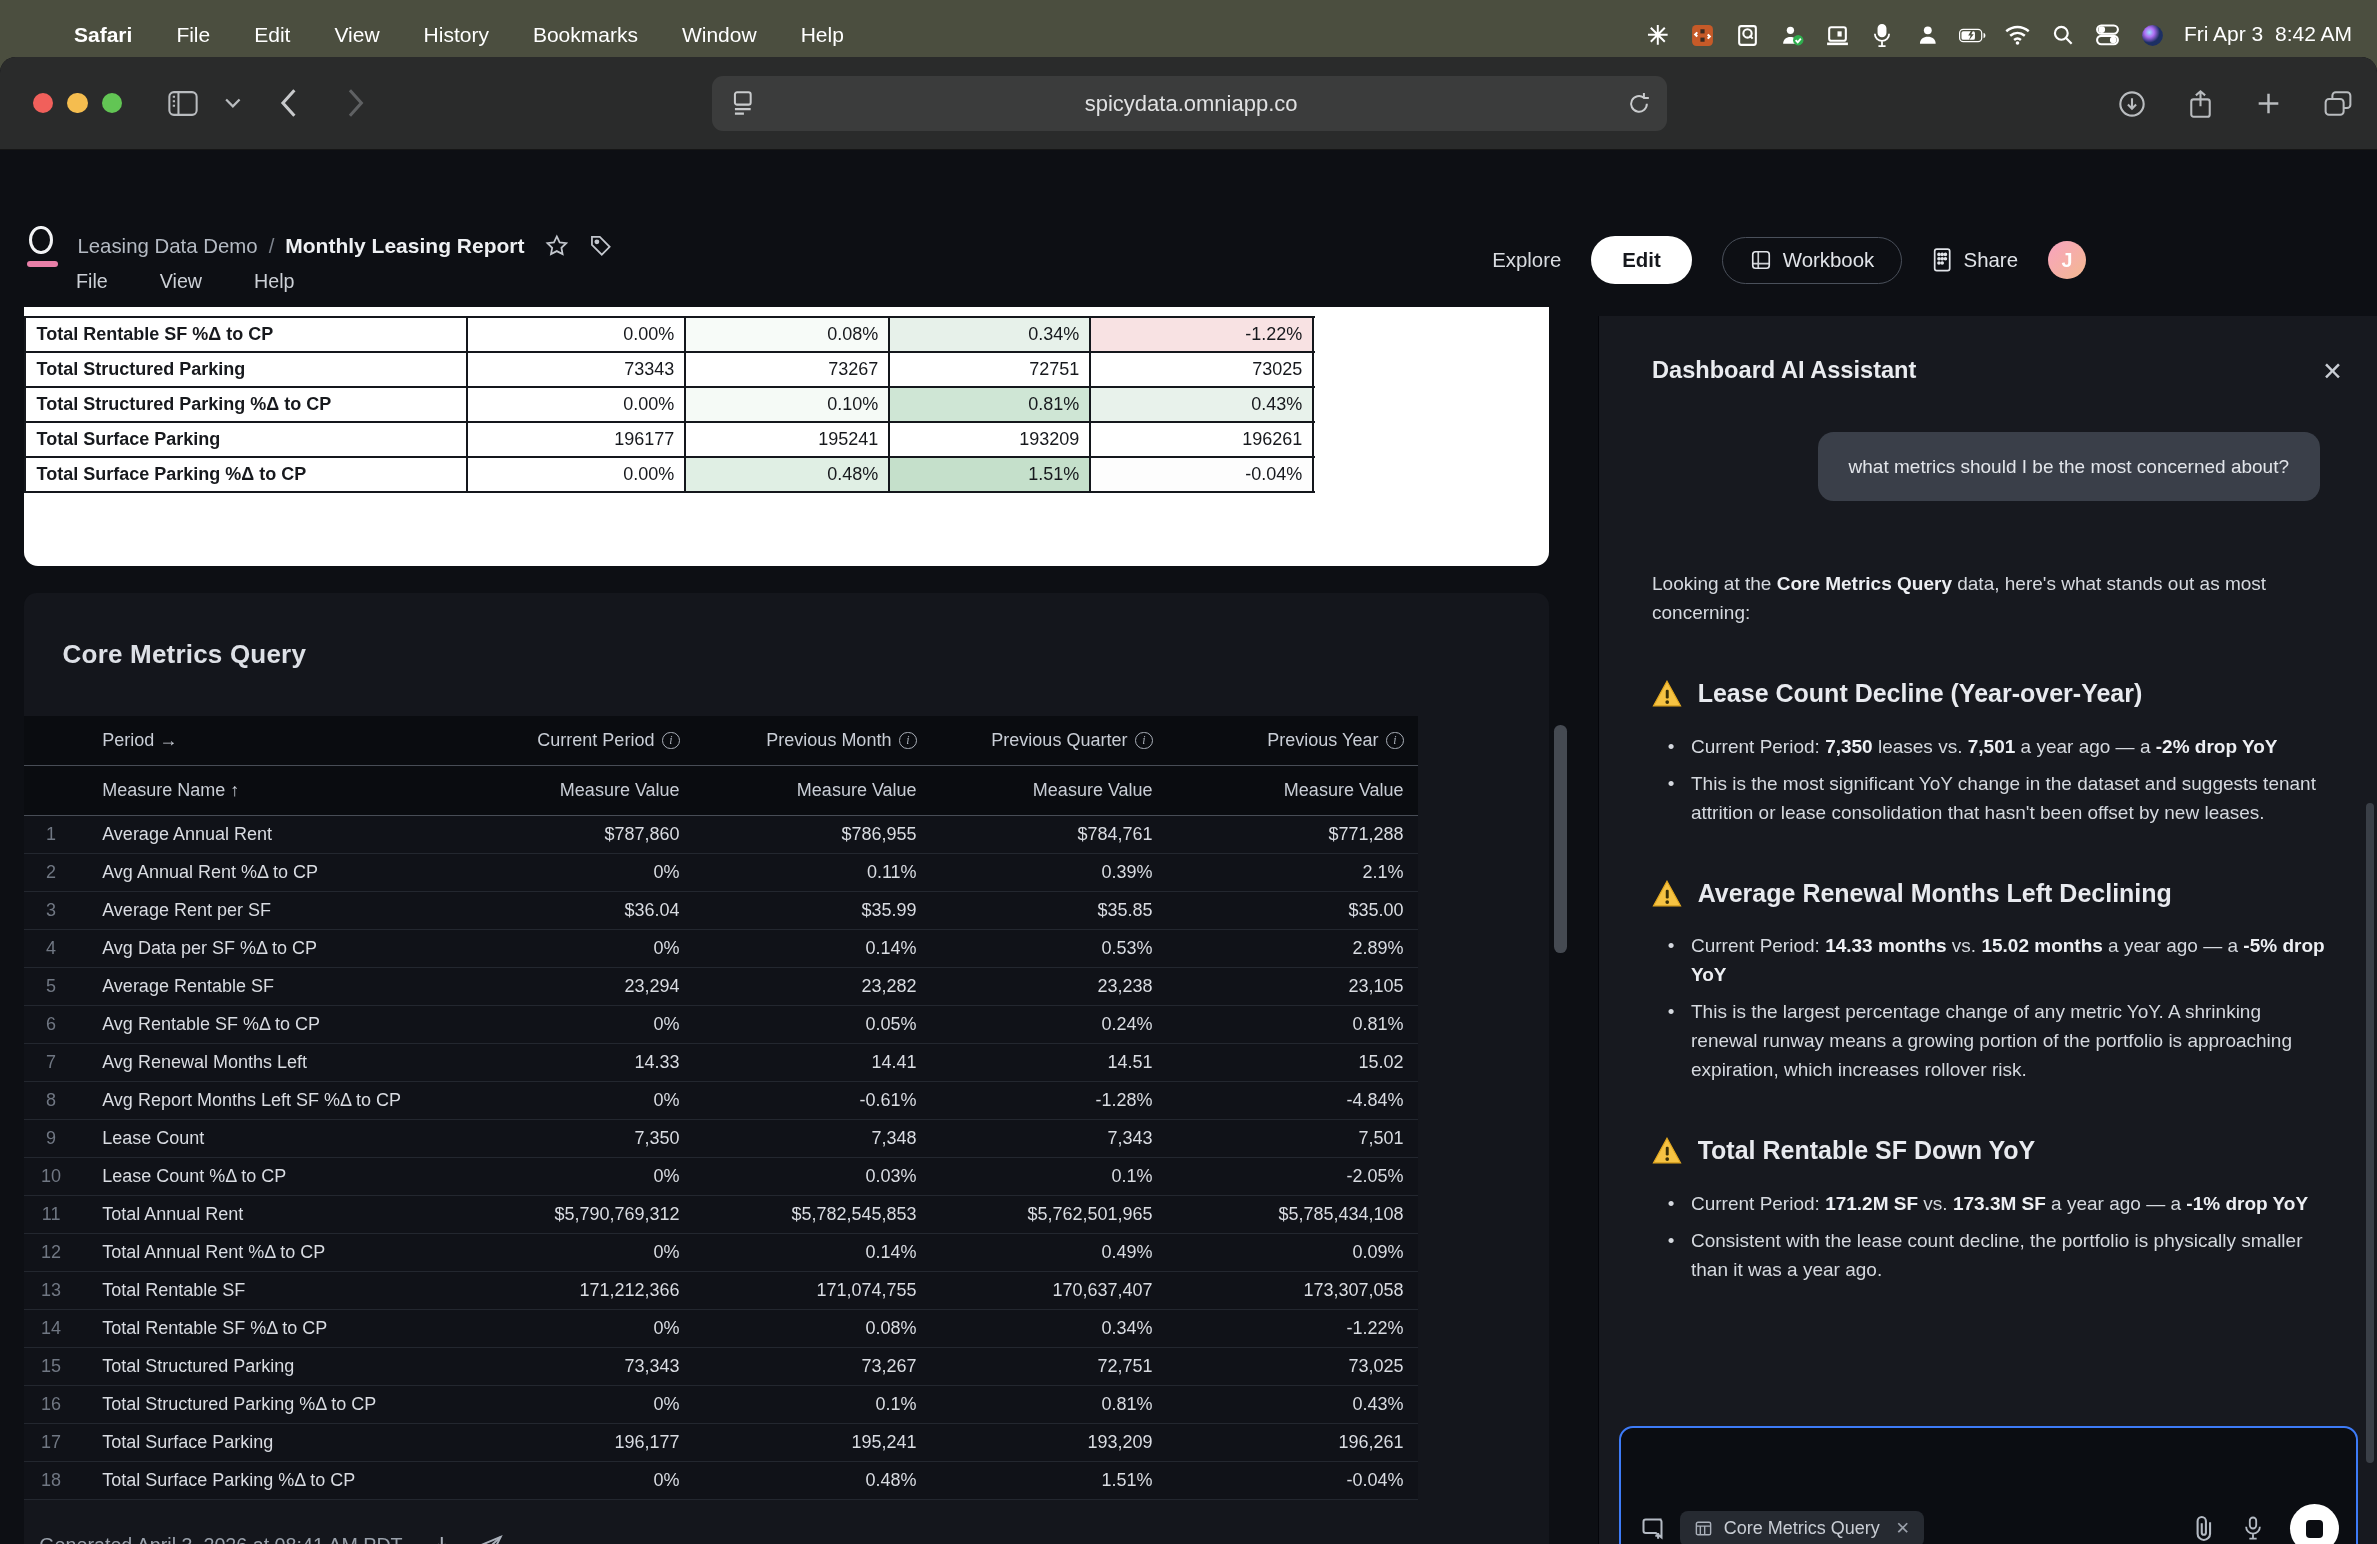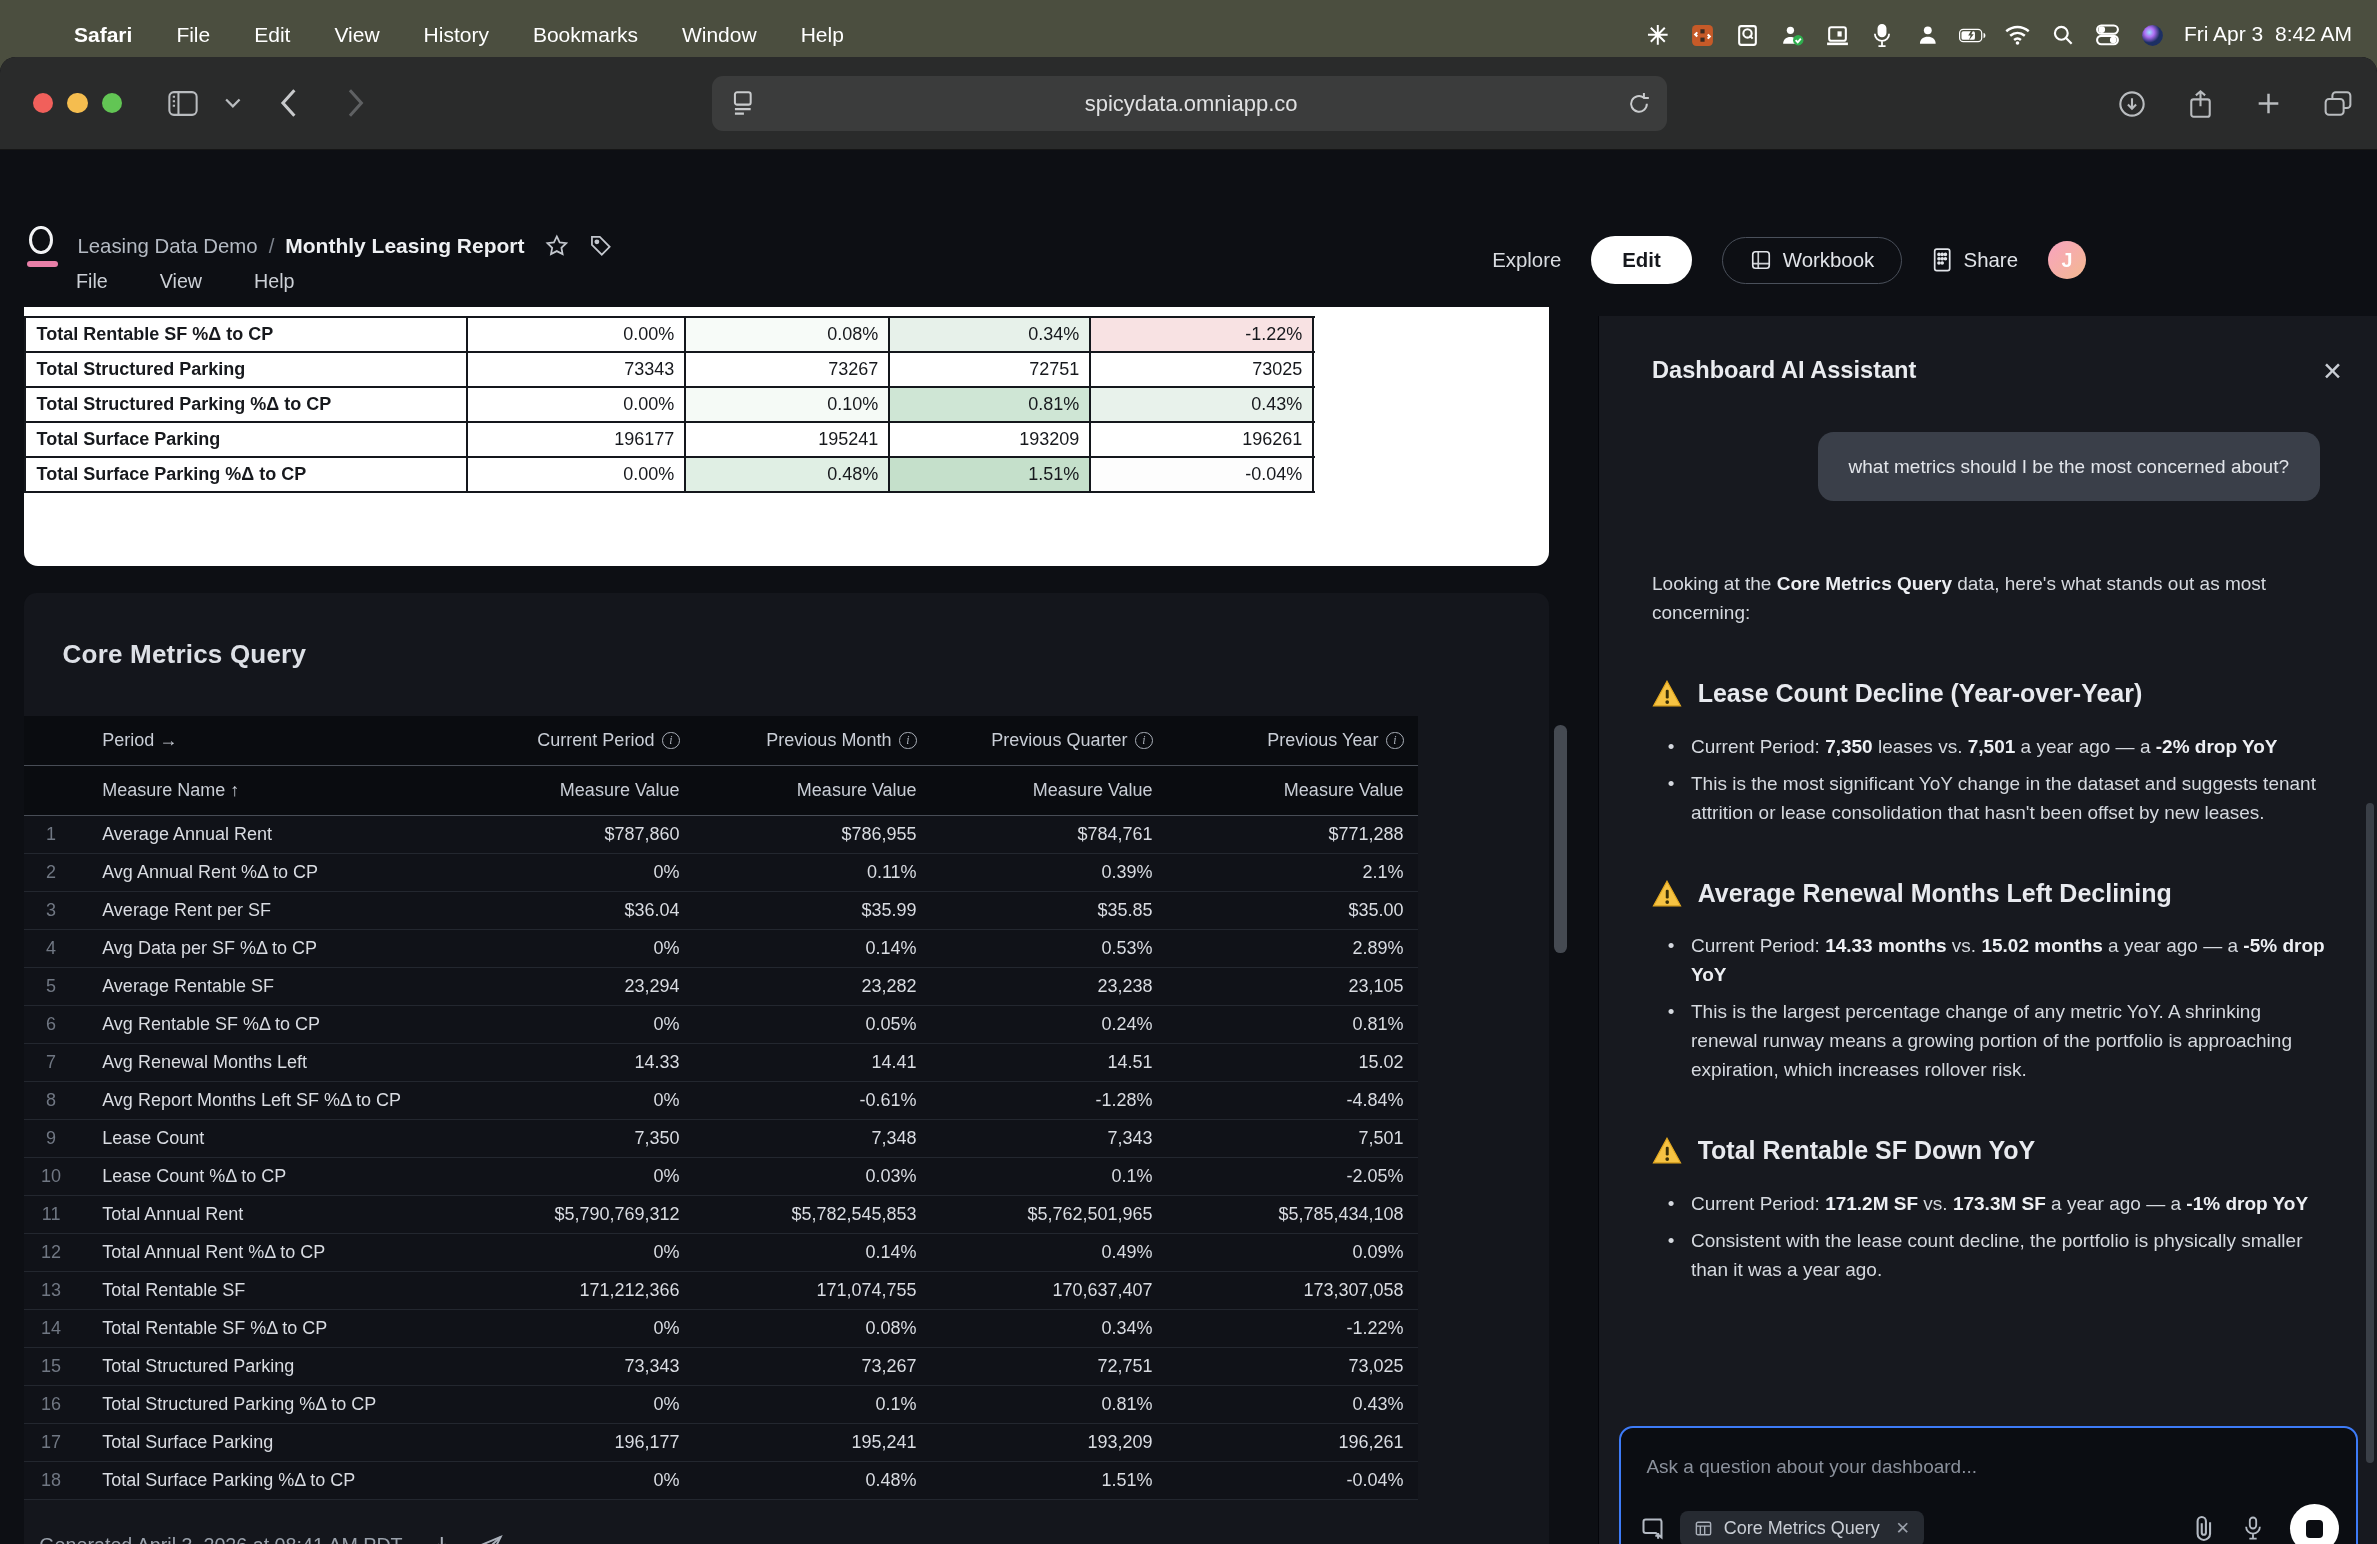--- a/index.html
+++ b/index.html
@@ -654,21 +654,20 @@
         </div>
         <ul class="ai-bullets">
           <li><span>Current Period: </span><span class="b">171.2M SF</span><span> vs. </span><span class="b">173.3M SF</span><span> a year ago — a </span><span class="b">-1% drop YoY</span></li>
           <li><span>Consistent with the lease count decline, the portfolio is physically smaller than it was a year ago.</span></li>
         </ul>
       </div>
 
       <div id="fade"></div>
 
       <div id="ai-input">
-        <div id="ai-placeholder">Ask a question about your dashboard...</div>
         <div id="input-row">
           <span class="in-ic">
             <svg width="27" height="27" viewBox="0 0 24 24" fill="none" stroke="#b4bac3" stroke-width="1.8">
                 <path d="M4 4h14a2 2 0 0 1 2 2v8a2 2 0 0 1-2 2H9l-5 4V6a2 2 0 0 1 2-2z" transform="scale(-1,1) translate(-24,0)"></path>
                 <path d="M17 16v5M14.5 18.5h5"></path>
               </svg>
           </span>
           <span class="chip">
             <svg width="19" height="19" viewBox="0 0 24 24" fill="none" stroke="#aab0ba" stroke-width="1.8">
                 <rect x="3" y="4" width="18" height="16" rx="2"></rect>

